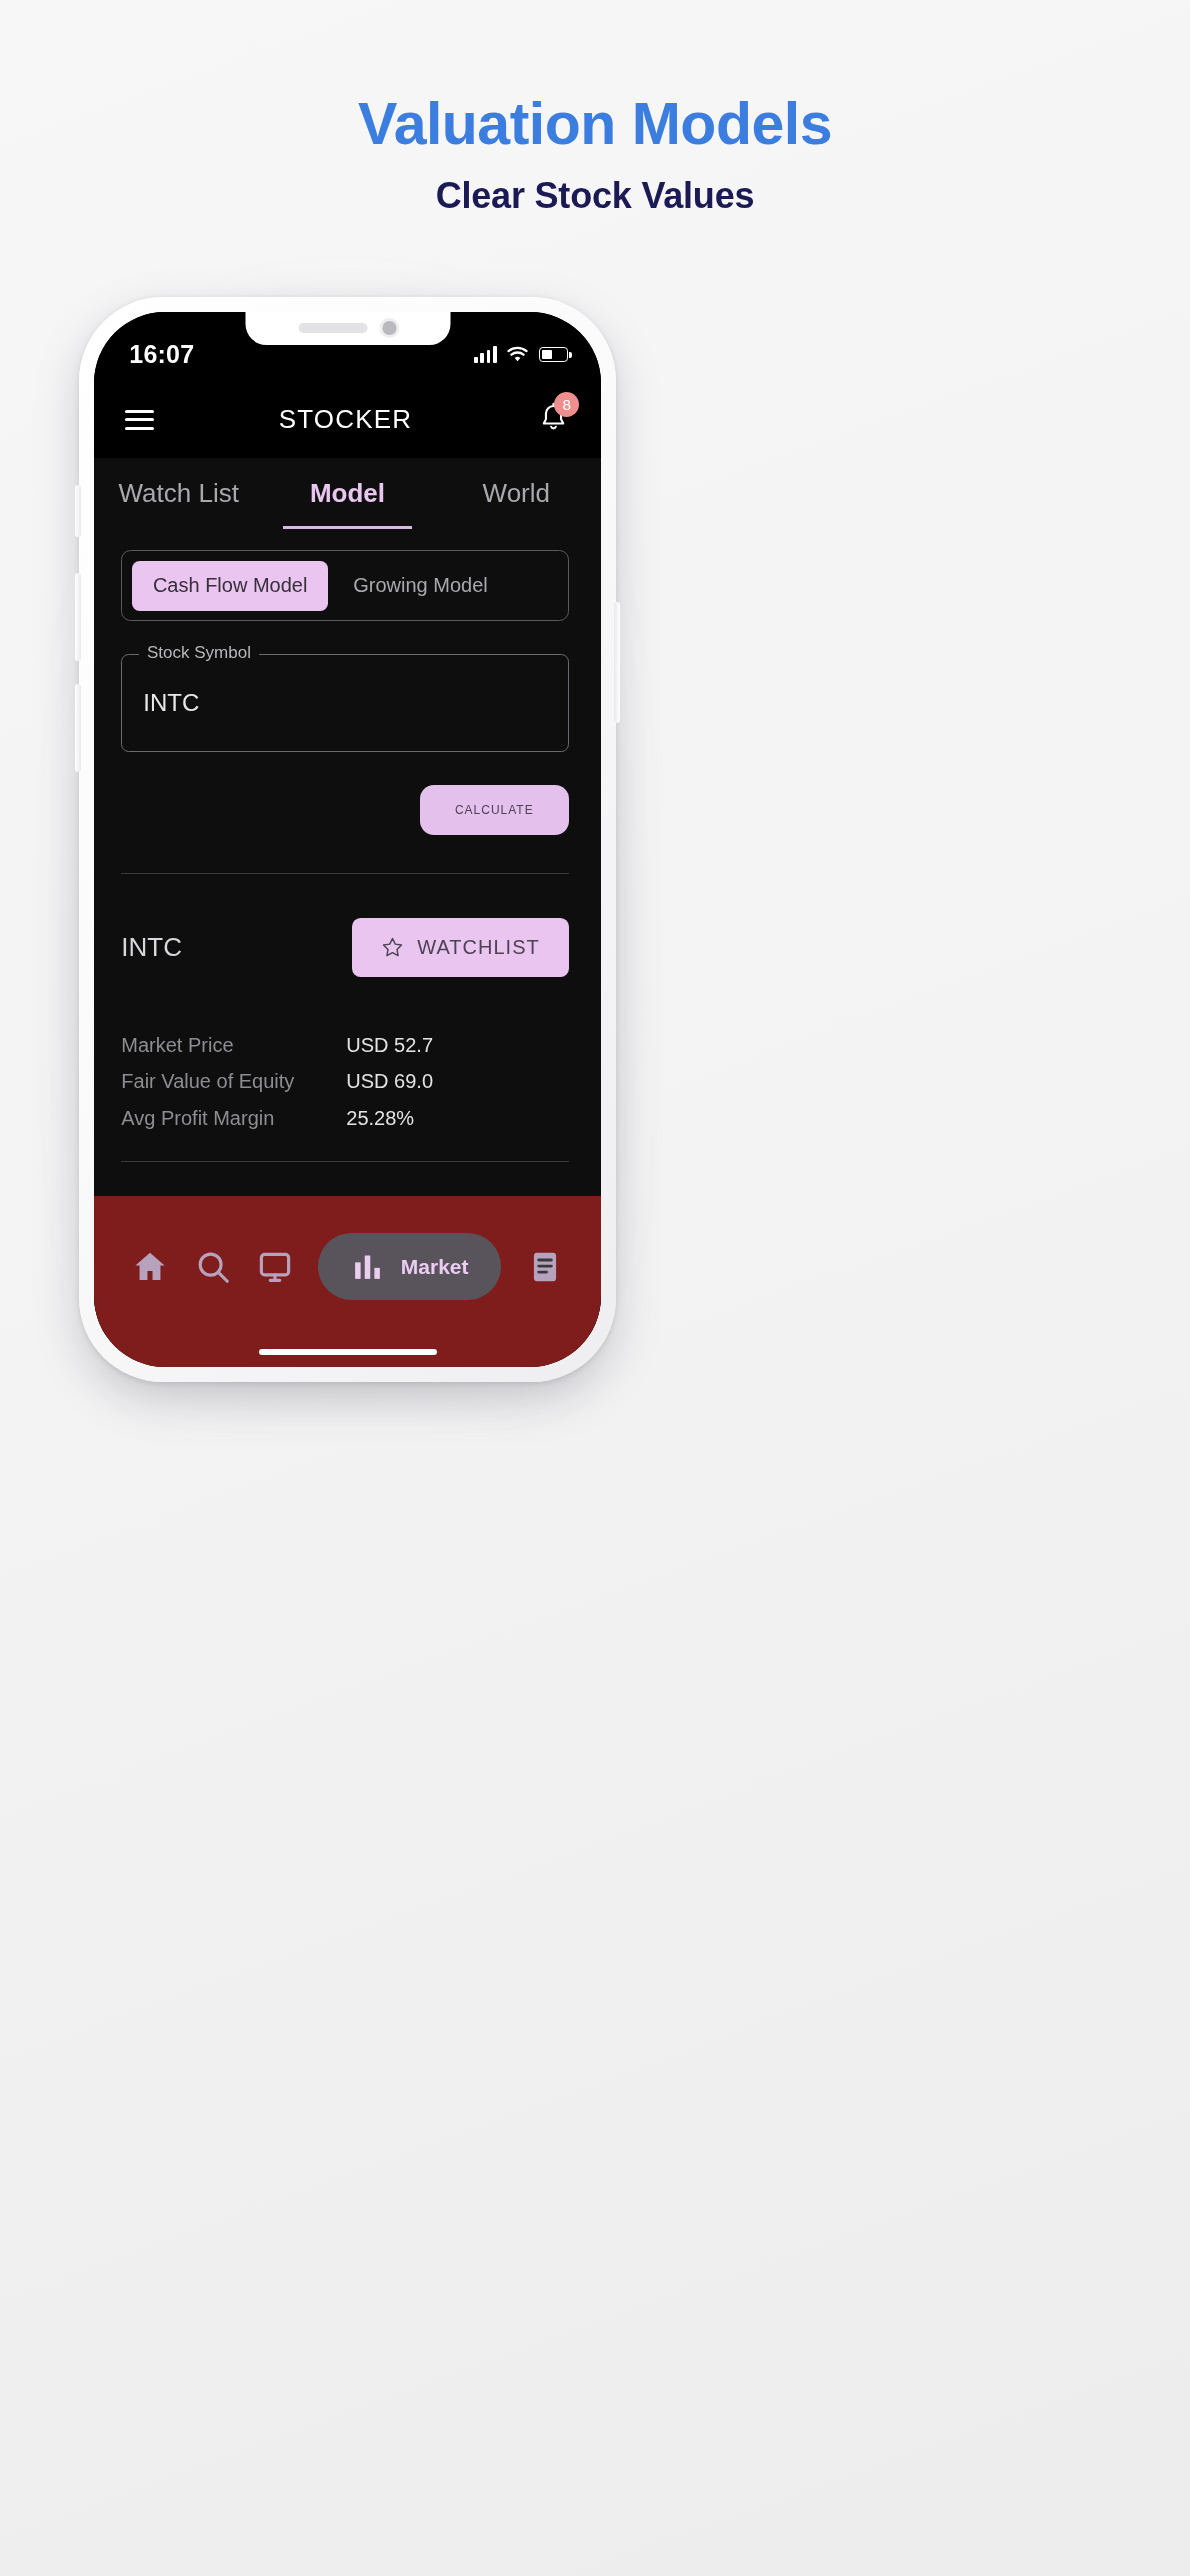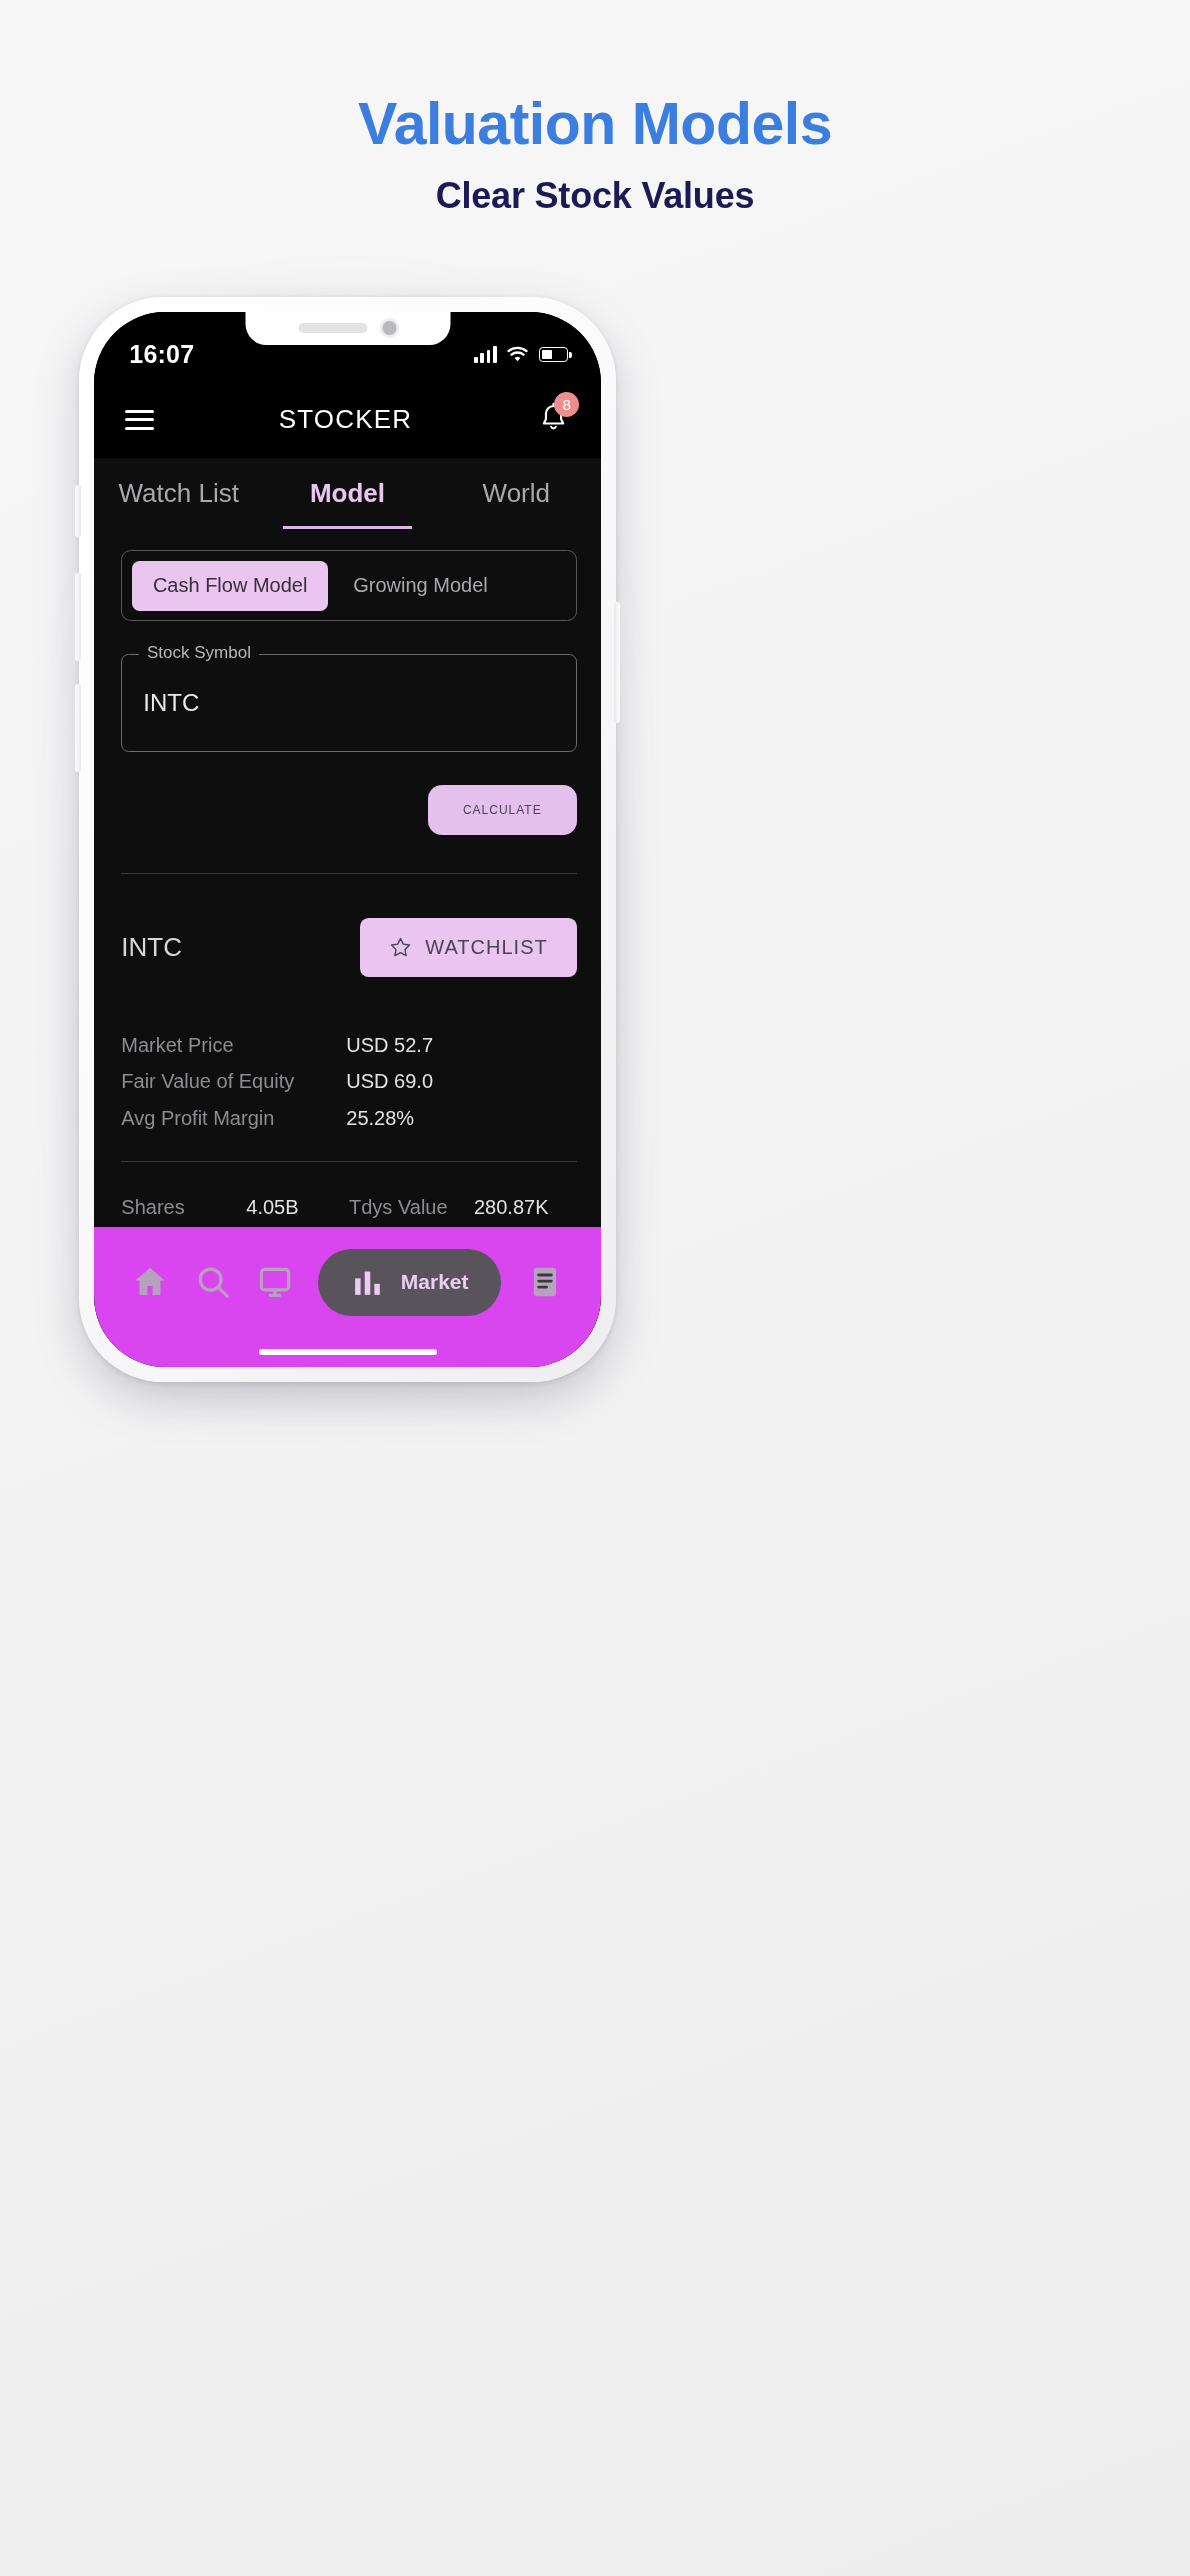--- a/index.html
+++ b/index.html
@@ -223,21 +223,21 @@
     position: absolute;
     bottom: 0; left: 12%; right: 12%;
     height: 3.8px;
     background: #dab7e5;
   }
 
   
   .content {
     background: #0e0e0e;
     height: 805px;
-    padding: 21px 24px 0 27px;
+    padding: 21px 32px 0 27px;
     box-sizing: border-box;
     overflow: hidden;
     position: relative;
   }
   .segmented {
     border: 1px solid #59595e;
     border-radius: 9.6px;
     padding: 9.6px;
     display: flex;
     gap: 3.8px;
@@ -347,22 +347,22 @@
   .fadeout {
     position: absolute;
     left: 0; right: 0; bottom: 0;
     height: 25px;
   }
 
   
   .bottomnav {
     position: absolute;
     left: 0; right: 0; bottom: 0;
-    height: 140px;
-    background: #d946ef;
+    height: 171px;
+    background: #7f1d1d;
     display: flex;
     align-items: center;
     justify-content: space-around;
     padding: 0 25px 29px 25px;
     box-sizing: border-box;
   }
   .navitem { display: flex; align-items: center; justify-content: center; }
   .navitem.active {
     background: #59545c;
     border-radius: 38px;

